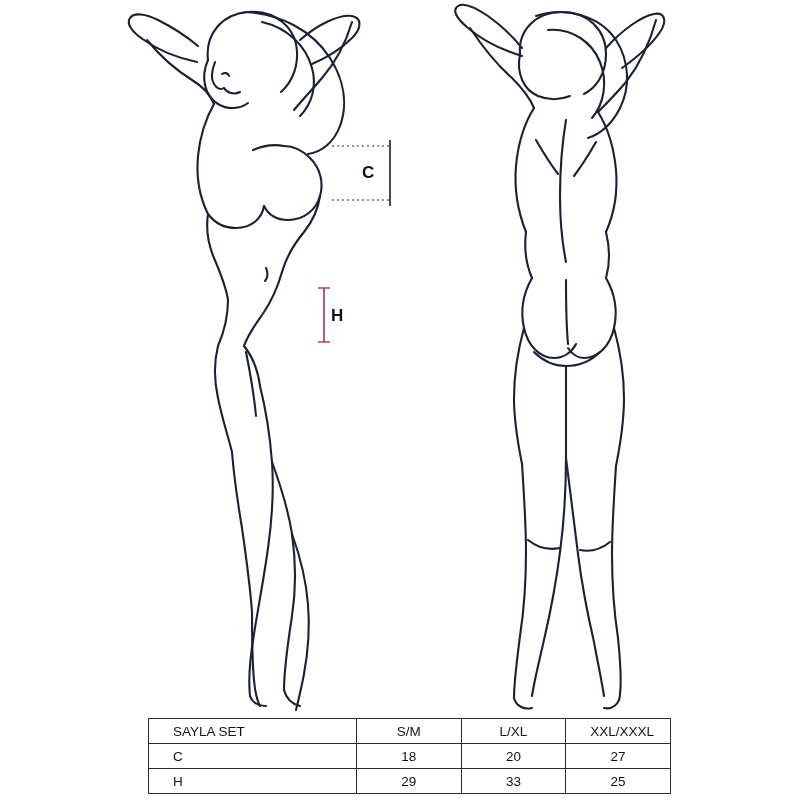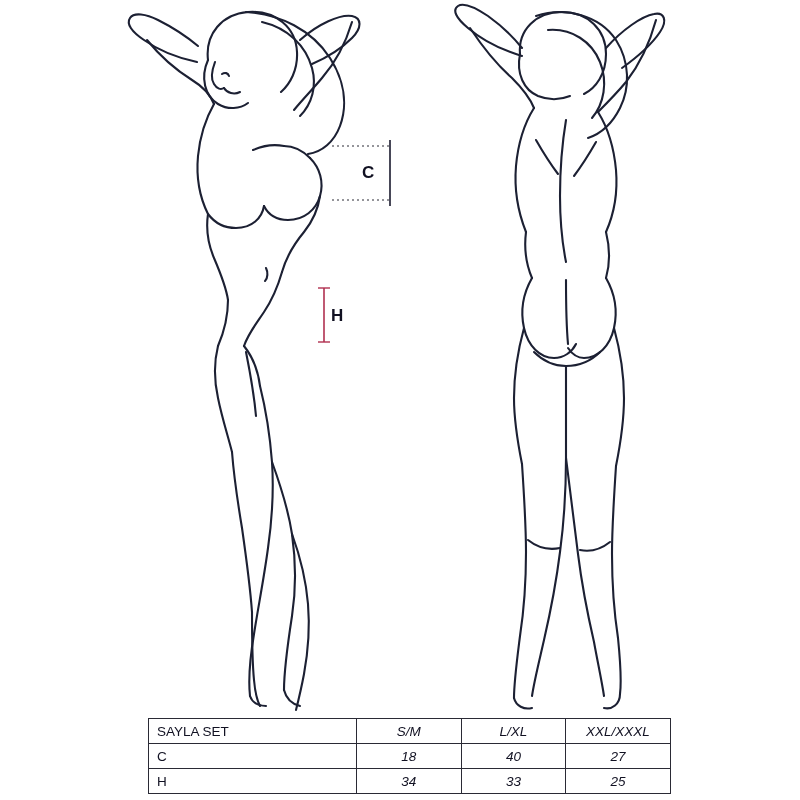--- a/index.html
+++ b/index.html
@@ -53,31 +53,30 @@
   table.size-table {
     border-collapse: collapse;
     width: 522px;
     table-layout: fixed;
     font-size: 13.5px;
     color: #111122;
   }
   table.size-table td {
     border: 1px solid #2a2a35;
     height: 25px;
-    padding: 0 8px;
+    padding: 0 24px;
     vertical-align: middle;
   }
   table.size-table td.label-cell {
     width: 208px;
     text-align: left;
   }
   table.size-table td.val-cell {
     width: 104.6px;
     text-align: center;
-    font-style: italic;
   }
   .head-row td { font-weight: 400; }
 </style>
 </head>
 <body>
 
 <div id="sheet">
 
   <div id="figures">
     <svg width="800" height="720" viewBox="0 0 800 720" xmlns="http://www.w3.org/2000/svg">
@@ -206,26 +205,26 @@
       <tbody>
         <tr class="head-row">
           <td class="label-cell">SAYLA SET</td>
           <td class="val-cell">S/M</td>
           <td class="val-cell">L/XL</td>
           <td class="val-cell">XXL/XXXL</td>
         </tr>
         <tr>
           <td class="label-cell">C</td>
           <td class="val-cell">18</td>
-          <td class="val-cell">40</td>
+          <td class="val-cell">20</td>
           <td class="val-cell">27</td>
         </tr>
         <tr>
           <td class="label-cell">H</td>
-          <td class="val-cell">34</td>
+          <td class="val-cell">29</td>
           <td class="val-cell">33</td>
           <td class="val-cell">25</td>
         </tr>
       </tbody>
     </table>
   </div>
 
 </div>
 
 </body></html>

